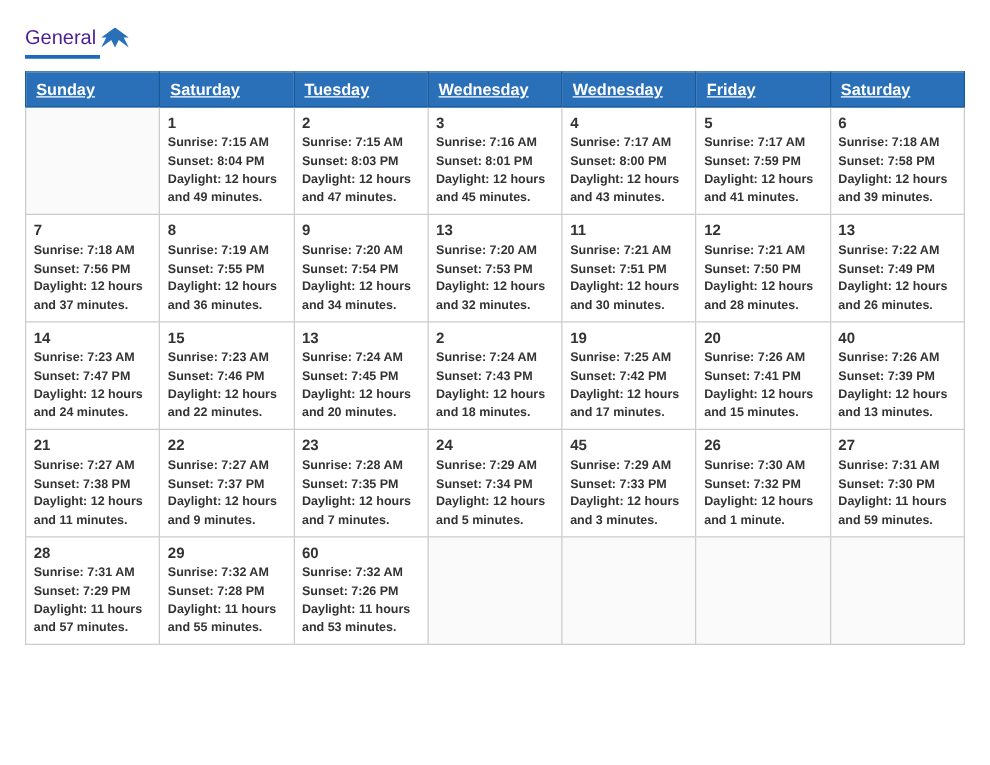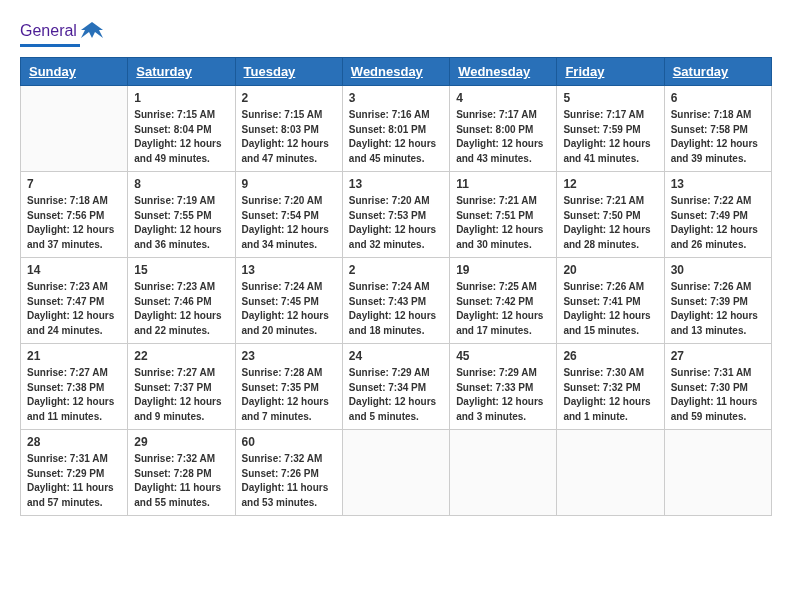--- a/index.html
+++ b/index.html
@@ -195,21 +195,21 @@
         </td>
         <td>
           <div class="day-num">19</div>
           <div class="cell-content">Sunrise: 7:25 AM<br>Sunset: 7:42 PM<br>Daylight: 12 hours<br>and 17 minutes.</div>
         </td>
         <td>
           <div class="day-num">20</div>
           <div class="cell-content">Sunrise: 7:26 AM<br>Sunset: 7:41 PM<br>Daylight: 12 hours<br>and 15 minutes.</div>
         </td>
         <td>
-          <div class="day-num">30</div>
+          <div class="day-num">40</div>
           <div class="cell-content">Sunrise: 7:26 AM<br>Sunset: 7:39 PM<br>Daylight: 12 hours<br>and 13 minutes.</div>
         </td>
       </tr>
       <tr>
         <td>
           <div class="day-num">21</div>
           <div class="cell-content">Sunrise: 7:27 AM<br>Sunset: 7:38 PM<br>Daylight: 12 hours<br>and 11 minutes.</div>
         </td>
         <td>
           <div class="day-num">22</div>

